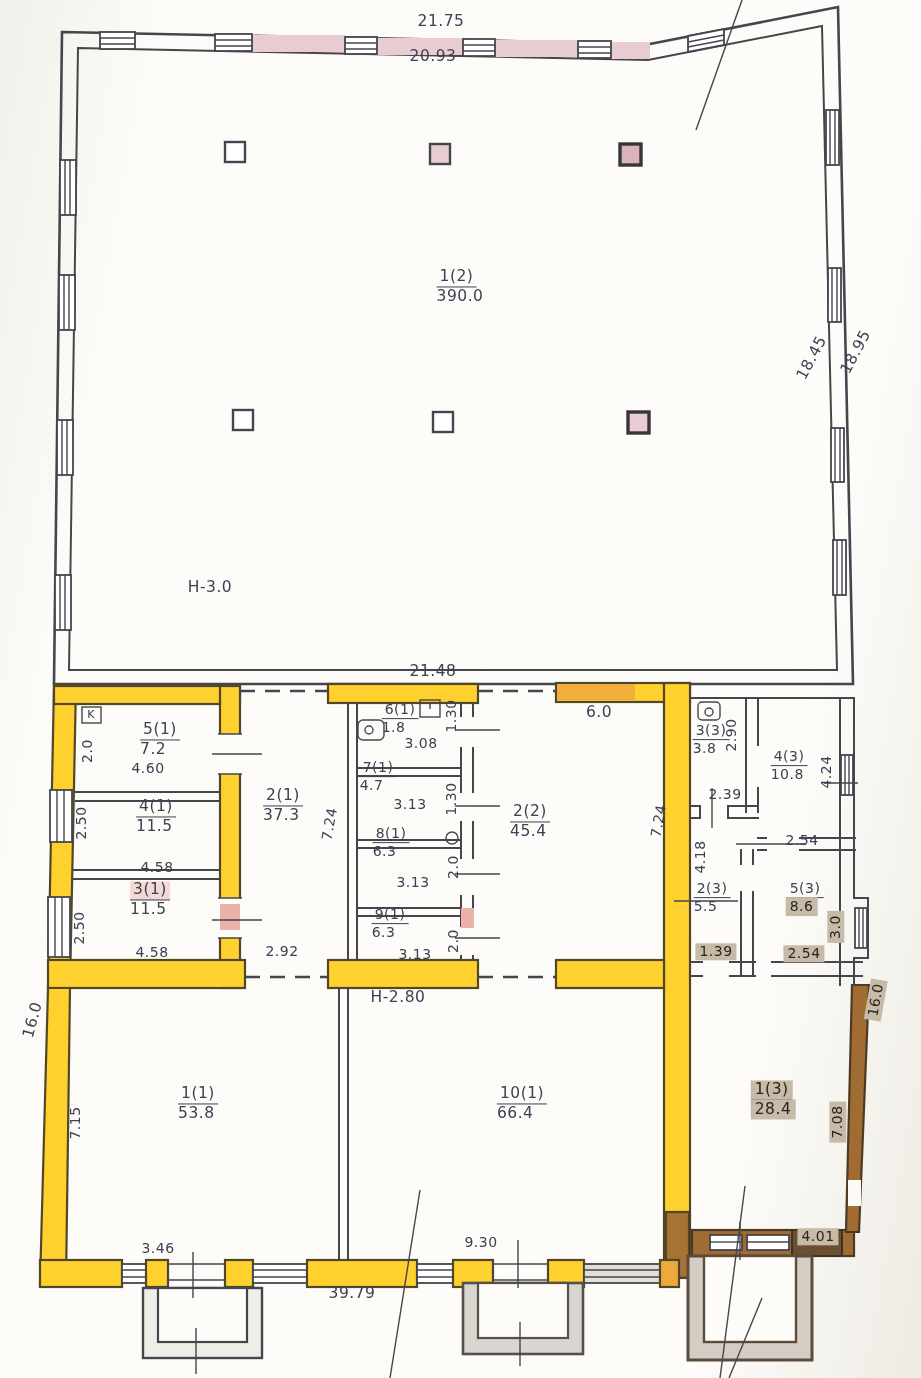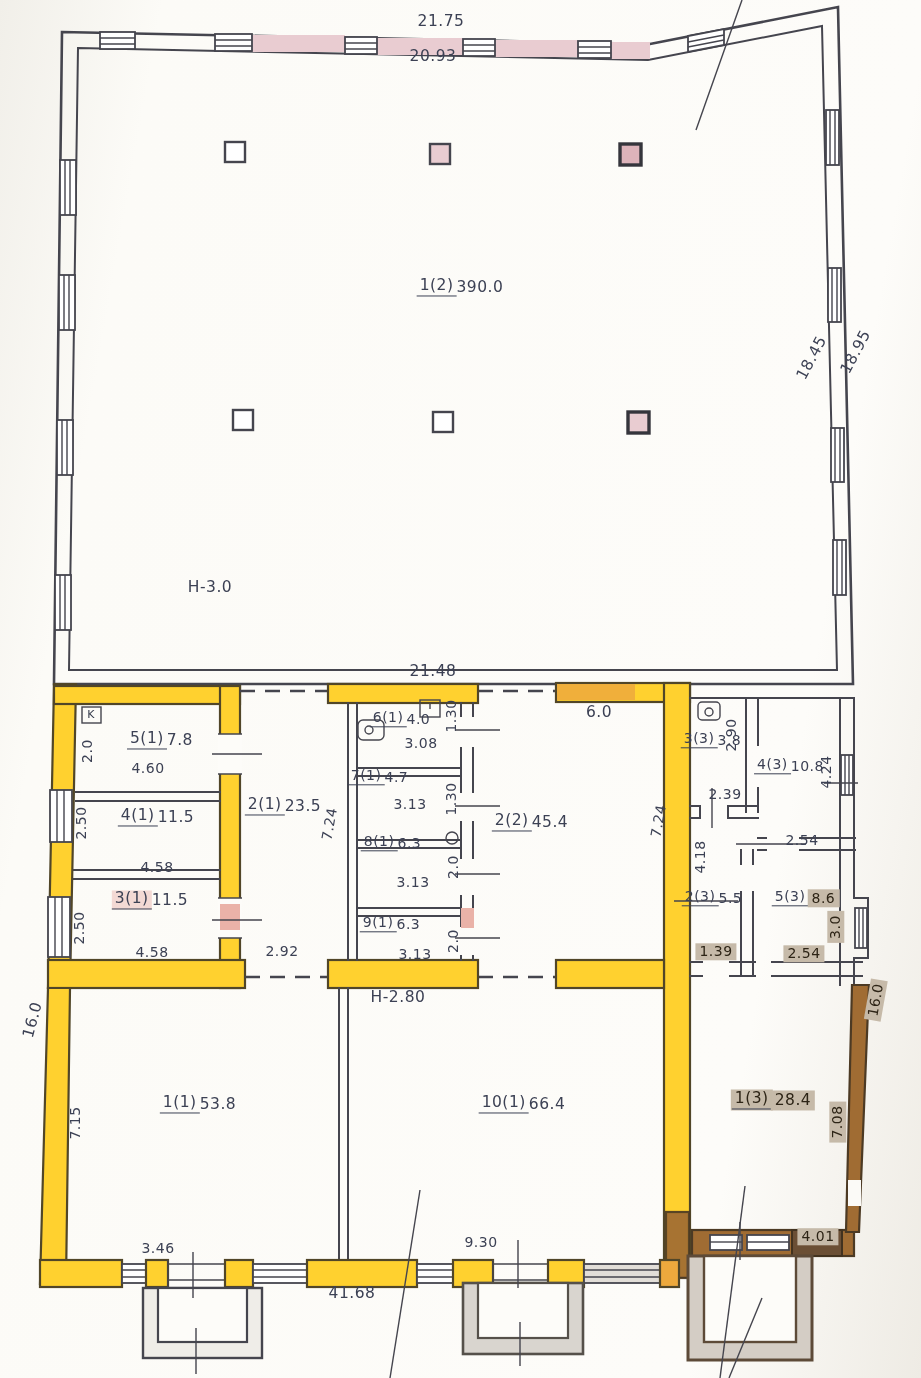--- a/index.html
+++ b/index.html
@@ -7,21 +7,21 @@
          background:linear-gradient(100deg,#f1efe9 0%,#fcfbf7 14%,#fdfcf9 80%,#eeebe4 100%);
          font-family:"DejaVu Sans",sans-serif;}
   svg{position:absolute;left:0;top:0;}
   .lbl{position:absolute;font-size:15.5px;color:#3c4154;letter-spacing:.5px;
        transform:translate(-50%,-50%);white-space:nowrap;line-height:1.1;}
   .sm{font-size:14px;}
   .rot{transform:translate(-50%,-50%) rotate(-90deg);}
   .rot80{transform:translate(-50%,-50%) rotate(-80deg);}
   .rot75{transform:translate(-50%,-50%) rotate(-75deg);}
   .rot62{transform:translate(-50%,-50%) rotate(-62deg);}
-  .room{display:flex;flex-direction:row;align-items:flex-end;}
+  .room{display:flex;flex-direction:column;align-items:flex-start;}
   .room .num{border-bottom:1.6px solid #3c4154;padding:0 3px 1px;}
   .room .area{padding-top:1px;}
   .hl{background:#c6baa9;color:#2d2416;padding:0 3px;box-shadow:0 0 0 1px #c6baa9;}
   .hlp{background:#f3d9d4;}
   .k{font-size:11px;color:#33394a;}
   
   .ln{stroke:#45454e;stroke-width:2;fill:none;stroke-linecap:square;}
   .ln3{stroke-width:2.6;}
   .thin{stroke:#45454e;stroke-width:1.4;fill:none;}
   .wy{fill:#ffd12f;stroke:#514628;stroke-width:2.2;}
@@ -219,46 +219,46 @@
   <div class="lbl" style="left:210px;top:588px">H-3.0</div>
   <div class="lbl" style="left:441px;top:22px">21.75</div>
   <div class="lbl" style="left:433px;top:57px">20.93</div>
   <div class="lbl rot62" style="left:812px;top:358px">18.45</div>
   <div class="lbl rot62" style="left:856px;top:352px">18.95</div>
   <div class="lbl" style="left:433px;top:672px">21.48</div>
 
   <div class="lbl k" style="left:91px;top:715px">K</div>
   <div class="lbl room" style="left:160px;top:740px">
     <span class="num">5(1)</span>
-    <span class="area">7.8</span>
+    <span class="area">7.2</span>
   </div>
   <div class="lbl rot sm" style="left:88px;top:751px">2.0</div>
   <div class="lbl sm" style="left:148px;top:769px">4.60</div>
   <div class="lbl room" style="left:156px;top:817px">
     <span class="num">4(1)</span>
     <span class="area">11.5</span>
   </div>
   <div class="lbl rot sm" style="left:82px;top:823px">2.50</div>
   <div class="lbl sm" style="left:157px;top:868px">4.58</div>
   <div class="lbl room" style="left:150px;top:900px">
     <span class="num hlp">3(1)</span>
     <span class="area">11.5</span>
   </div>
   <div class="lbl rot sm" style="left:80px;top:928px">2.50</div>
   <div class="lbl sm" style="left:152px;top:953px">4.58</div>
   <div class="lbl room" style="left:283px;top:806px">
     <span class="num">2(1)</span>
-    <span class="area">23.5</span>
+    <span class="area">37.3</span>
   </div>
   <div class="lbl rot80 sm" style="left:330px;top:824px">7.24</div>
   <div class="lbl sm" style="left:282px;top:952px">2.92</div>
 
   <div class="lbl room sm" style="left:400px;top:719px">
     <span class="num">6(1)</span>
-    <span class="area">4.0</span>
+    <span class="area">1.8</span>
   </div>
   <div class="lbl sm" style="left:421px;top:744px">3.08</div>
   <div class="lbl rot sm" style="left:452px;top:716px">1.30</div>
   <div class="lbl room sm" style="left:378px;top:777px">
     <span class="num">7(1)</span>
     <span class="area">4.7</span>
   </div>
   <div class="lbl sm" style="left:410px;top:805px">3.13</div>
   <div class="lbl rot sm" style="left:452px;top:799px">1.30</div>
   <div class="lbl room sm" style="left:391px;top:843px">
@@ -312,21 +312,21 @@
     <span class="area">53.8</span>
   </div>
   <div class="lbl rot sm" style="left:76px;top:1123px">7.15</div>
   <div class="lbl sm" style="left:158px;top:1249px">3.46</div>
   <div class="lbl" style="left:398px;top:998px">H-2.80</div>
   <div class="lbl room" style="left:522px;top:1104px">
     <span class="num">10(1)</span>
     <span class="area">66.4</span>
   </div>
   <div class="lbl sm" style="left:481px;top:1243px">9.30</div>
-  <div class="lbl" style="left:352px;top:1294px">41.68</div>
+  <div class="lbl" style="left:352px;top:1294px">39.79</div>
   <div class="lbl room" style="left:773px;top:1100px">
     <span class="num hl">1(3)</span>
     <span class="area hl">28.4</span>
   </div>
   <div class="lbl rot sm hl" style="left:838px;top:1122px">7.08</div>
   <div class="lbl rot80 sm hl" style="left:876px;top:1000px">16.0</div>
   <div class="lbl sm hl" style="left:818px;top:1237px">4.01</div>
 
 </div>
 

